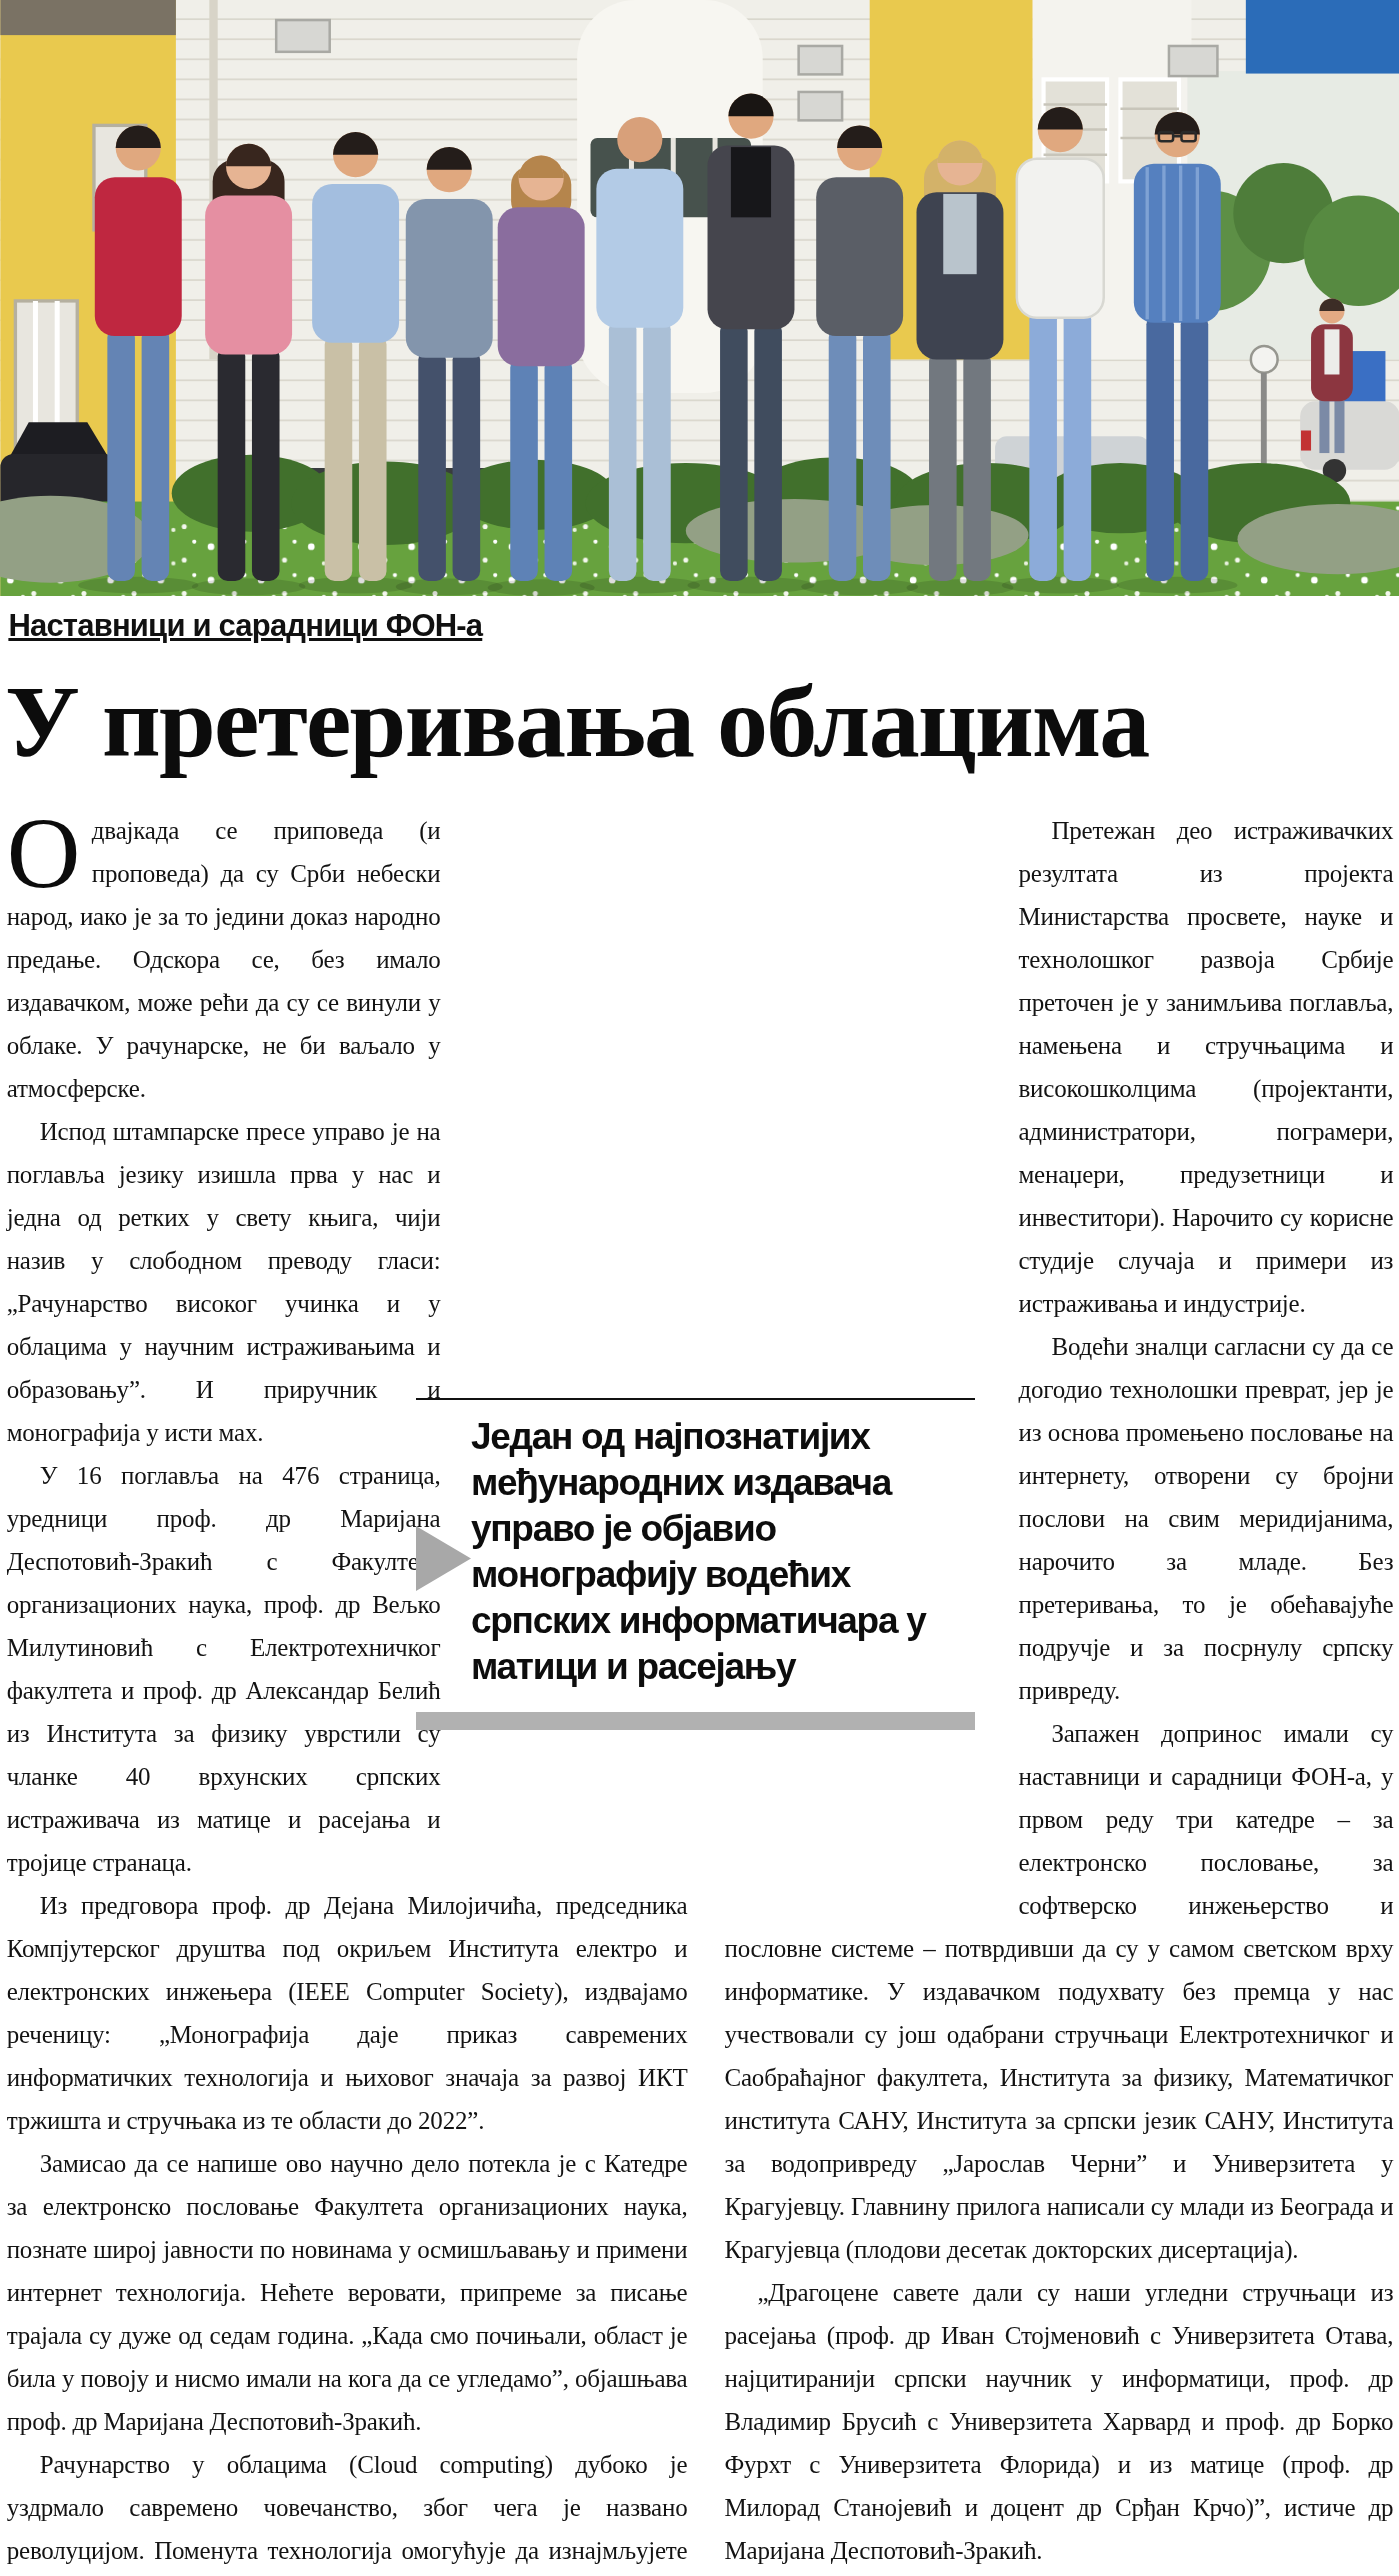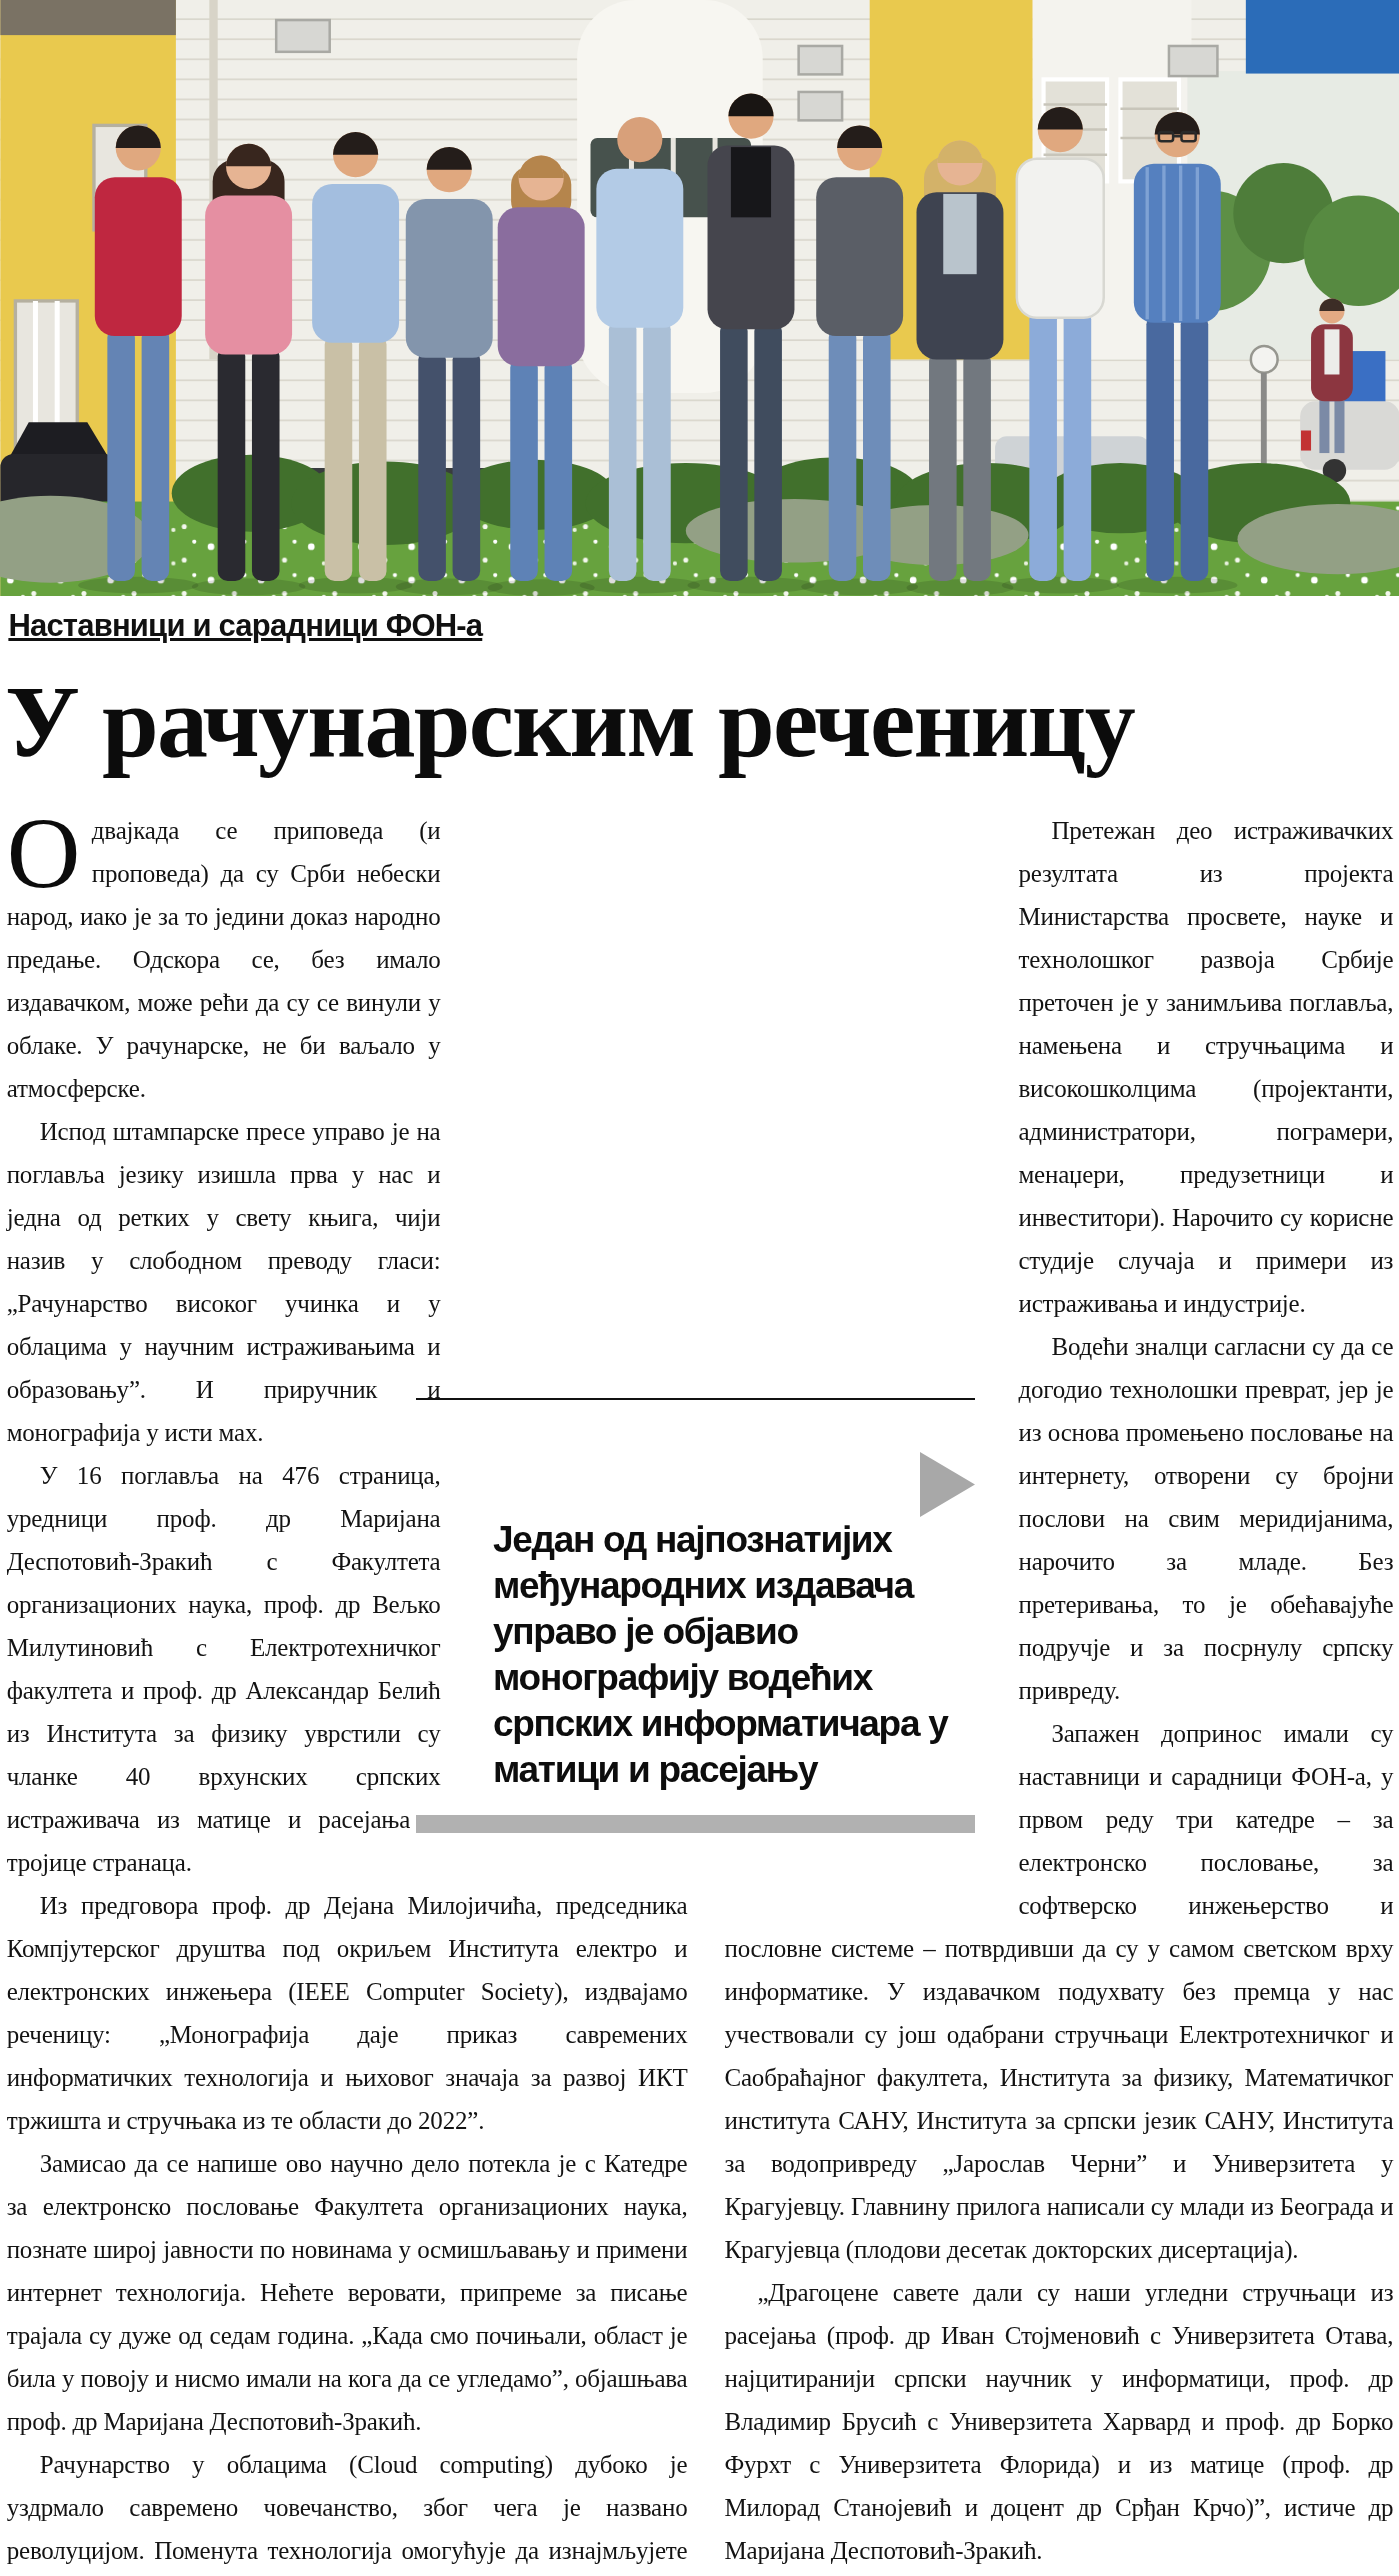--- a/index.html
+++ b/index.html
@@ -20,21 +20,21 @@
   .col1{width:684px;}
   .col2{width:672px;}
   .col p{margin:0;text-indent:33px;}
   .col p.first{text-indent:0;}
   .dropcap{float:left;font-size:102px;line-height:82px;padding:3.3px 11.7px 0 0;color:#0c0c0c;}
   .spacer-r{float:right;width:247px;height:485px;margin-top:585px;}
   .spacer-l{float:left;width:294px;height:458px;margin-top:623px;}
   
   .pullquote{position:absolute;left:416px;top:589px;width:559px;}
   .pq-rule{border-top:2.5px solid #111;width:100%;height:0;}
-  .pq-row{display:flex;align-items:flex-end;margin-top:40px;flex-direction:column;}
+  .pq-row{display:flex;align-items:center;margin-top:14px;}
   .pq-tri{flex:0 0 auto;width:55px;height:65px;margin-top:11.7px;}
   .pq-text{margin-left:22px;font-family:"Liberation Sans",sans-serif;font-weight:700;
            font-size:37px;line-height:46px;letter-spacing:-1.3px;color:#0d0d0d;width:482px;}
   .pq-bar{height:17.6px;background:#b1b1b1;margin-top:22px;width:100%;}
 </style>
 </head>
 <body>
 
 <div class="page">
 
@@ -260,21 +260,21 @@
             <rect x="1413" y="158" width="17" height="11" rx="3"></rect>
             <line x1="1403" y1="163" x2="1413" y2="163"></line>
           </g>
         </g>
       </g>
     </svg>
   </figure>
 
   <div class="caption">Наставници и сарадници ФОН-а</div>
 
-  <h1 class="headline">У рачунарским реченицу</h1>
+  <h1 class="headline">У претеривања облацима</h1>
 
   <div class="article">
 
     <div class="col col1">
       <div class="spacer-r"></div>
       <p class="first"><span class="dropcap">О</span><span>двајкада се приповеда (и проповеда) да су Срби небески народ, иако је за то једини доказ народно предање. Одскора се, без имало издавачком, може рећи да су се винули у облаке. У рачунарске, не би ваљало у атмосферске.</span></p>
       <p>Испод штампарске пресе управо је на поглавља језику изишла прва у нас и једна од ретких у свету књига, чији назив у слободном преводу гласи: „Рачунарство високог учинка и у облацима у научним истраживањима и образовању”. И приручник и монографија у исти мах.</p>
       <p>У 16 поглавља на 476 страница, уредници проф. др Маријана Деспотовић-Зракић с Факултета организационих наука, проф. др Вељко Милутиновић с Електротехничког факултета и проф. др Александар Белић из Института за физику уврстили су чланке 40 врхунских српских истраживача из матице и расејања и тројице странаца.</p>
       <p>Из предговора проф. др Дејана Милојичића, председника Компјутерског друштва под окриљем Института електро и електронских инжењера (IEEE Computer Society), издвајамо реченицу: „Монографија даје приказ савремених информатичких технологија и њиховог значаја за развој ИКТ тржишта и стручњака из те области до 2022”.</p>
       <p>Замисао да се напише ово научно дело потекла је с Катедре за електронско пословање Факултета организационих наука, познате широј јавности по новинама у осмишљавању и примени интернет технологија. Нећете веровати, припреме за писање трајала су дуже од седам година. „Када смо почињали, област је била у повоју и нисмо имали на кога да се угледамо”, објашњава проф. др Маријана Деспотовић-Зракић.</p>

